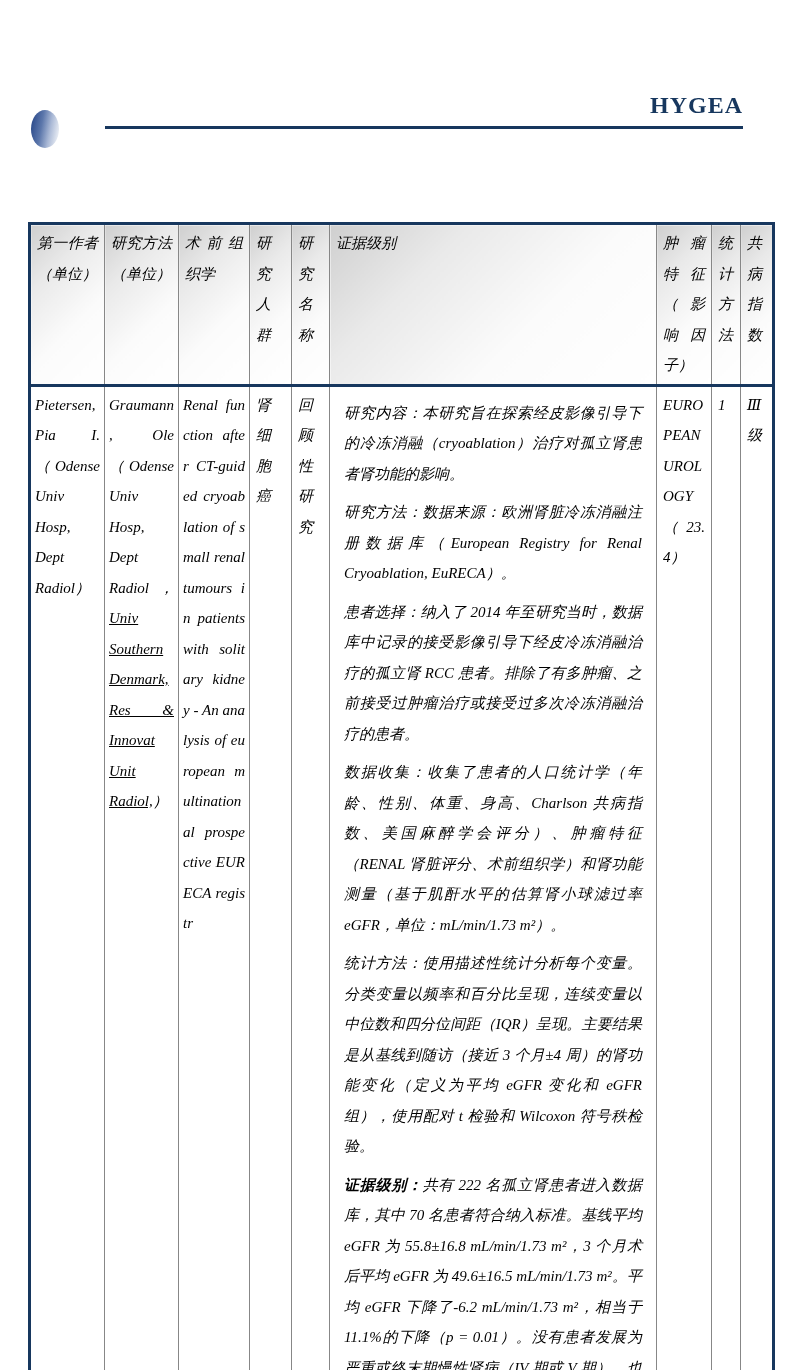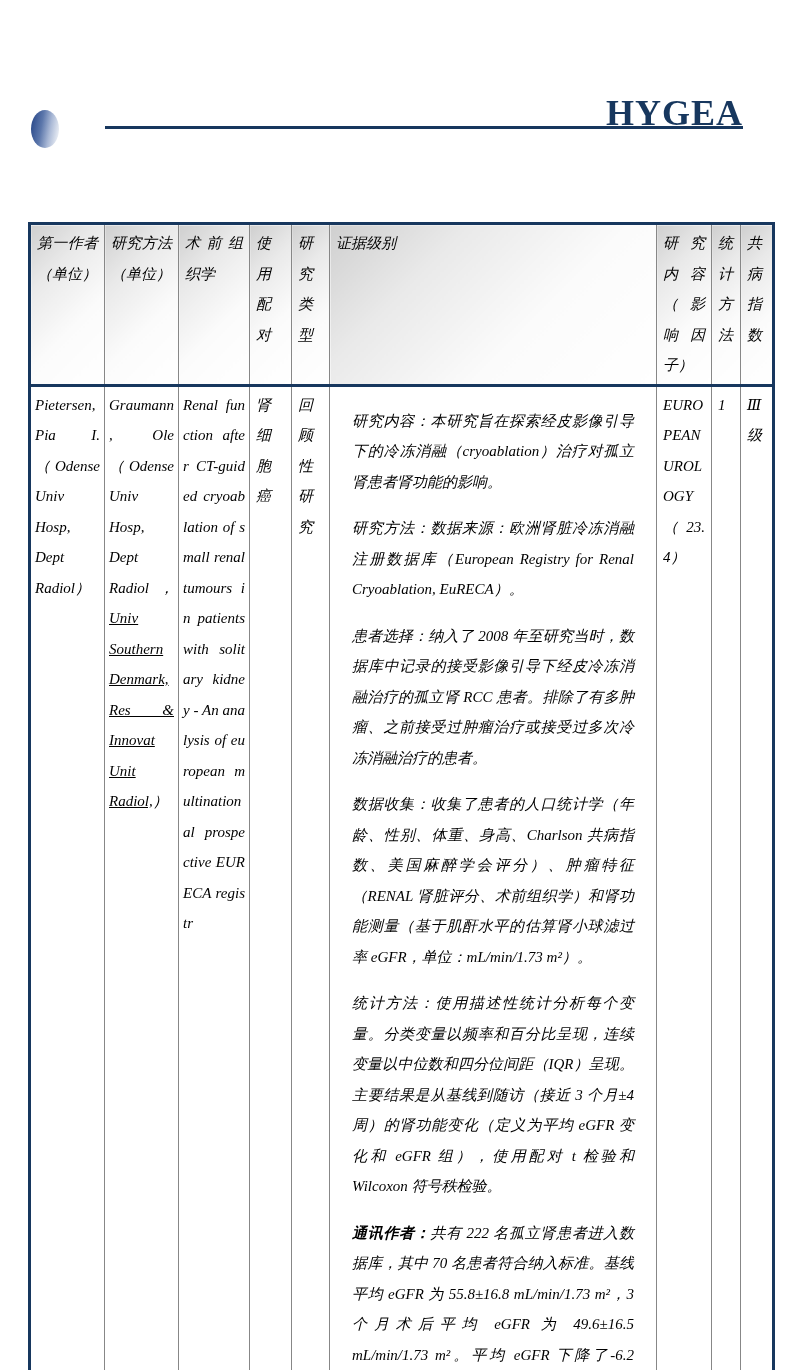--- a/index.html
+++ b/index.html
@@ -11,21 +11,21 @@
     color:#000;
   }
   
   .logo-sphere {
     position:absolute; left:31px; top:110px; width:28px; height:38px;
     border-radius:50%;
     background:linear-gradient(100deg,#2e4d8d 8%,#5c77ab 38%,#aab9d6 65%,#e9edf4 92%);
   }
   .brand {
     position:absolute; top:92px; right:57px;
-    font-size:36px; font-weight:bold; letter-spacing:1px;
+    font-size:24px; font-weight:bold; letter-spacing:1px;
     color:#17375E;
   }
   .header-rule {
     position:absolute; left:105px; top:126px; width:638px; height:3px;
     background:#17375E;
   }
   
   table.lit-table {
     position:absolute; left:28px; top:222px; width:744px;
     border-collapse:collapse; table-layout:fixed;
@@ -46,21 +46,21 @@
   thead tr { height:118px; }
   thead th {
     background:linear-gradient(135deg,#cfcfcf 0%,#e9e9e9 28%,#fbfbfb 62%,#ffffff 100%);
     border-bottom:3px solid #17375E;
   }
   tr.main-row { height:1013px; }
   tr.main-row td { border-bottom:3px solid #17375E; }
   .c-english { padding:3px 4px; }
   .c-breakall { word-break:break-all; }
   .u { text-decoration:underline; }
-  .para { text-align:justify; margin:16px; }
+  .para { text-align:justify; margin:8px; }
   .plabel { font-weight:bold; }
 </style>
 </head>
 <body>
 
 <div class="page">
 
   <div class="logo-sphere"></div>
   <div class="brand">HYGEA</div>
   <div class="header-rule"></div>
@@ -75,48 +75,48 @@
         <col style="width:327px">
       <col style="width:55px">
         <col style="width:29px">
         <col style="width:33px">
     </colgroup>
     <thead>
       <tr>
         <th>第一作者（单位）</th>
         <th>研究方法（单位）</th>
         <th>术前组织学</th>
-        <th>使用配对</th>
-        <th>研究类型</th>
+        <th>研究人群</th>
+        <th>研究名称</th>
         <th>证据级别</th>
-        <th>研究内容（影响因子）</th>
+        <th>肿瘤特征（影响因子）</th>
         <th>统计方法</th>
         <th>共病指数</th>
       </tr>
     </thead>
     <tbody>
       <tr class="main-row">
         <td class="c-english">Pietersen, Pia I. （Odense Univ Hosp, Dept Radiol）</td>
         <td class="c-english"><span>Graumann, Ole （Odense Univ Hosp, Dept Radiol，</span><span class="u">Univ Southern Denmark, Res &amp; Innovat Unit Radiol,</span><span>）</span></td>
         <td class="c-english c-breakall">Renal function after CT-guided cryoablation of small renal tumours in patients with solitary kidney - An analysis of european multinational prospective EURECA registr</td>
         <td>肾细胞癌</td>
         <td>回顾性研究</td>
         <td>
 
             <div class="para"><b class="plabel"></b><span>研究内容：本研究旨在探索经皮影像引导下的冷冻消融（cryoablation）治疗对孤立肾患者肾功能的影响。</span></div>
 
             <div class="para"><b class="plabel"></b><span>研究方法：数据来源：欧洲肾脏冷冻消融注册数据库（European Registry for Renal Cryoablation, EuRECA）。</span></div>
 
-            <div class="para"><b class="plabel"></b><span>患者选择：纳入了 2008 年至研究当时，数据库中记录的接受影像引导下经皮冷冻消融治疗的孤立肾 RCC 患者。排除了有多肿瘤、之前接受过肿瘤治疗或接受过多次冷冻消融治疗的患者。</span></div>
+            <div class="para"><b class="plabel"></b><span>患者选择：纳入了 2014 年至研究当时，数据库中记录的接受影像引导下经皮冷冻消融治疗的孤立肾 RCC 患者。排除了有多肿瘤、之前接受过肿瘤治疗或接受过多次冷冻消融治疗的患者。</span></div>
 
             <div class="para"><b class="plabel"></b><span>数据收集：收集了患者的人口统计学（年龄、性别、体重、身高、Charlson 共病指数、美国麻醉学会评分）、肿瘤特征（RENAL 肾脏评分、术前组织学）和肾功能测量（基于肌酐水平的估算肾小球滤过率 eGFR，单位：mL/min/1.73 m²）。</span></div>
 
             <div class="para"><b class="plabel"></b><span>统计方法：使用描述性统计分析每个变量。分类变量以频率和百分比呈现，连续变量以中位数和四分位间距（IQR）呈现。主要结果是从基线到随访（接近 3 个月±4 周）的肾功能变化（定义为平均 eGFR 变化和 eGFR 组），使用配对 t 检验和 Wilcoxon 符号秩检验。</span></div>
 
-            <div class="para"><b class="plabel">通讯作者：</b><span>共有 222 名孤立肾患者进入数据库，其中 70 名患者符合纳入标准。基线平均 eGFR 为 55.8±16.8 mL/min/1.73 m²，3 个月术后平均 eGFR 为 49.6±16.5 mL/min/1.73 m²。平均 eGFR 下降了-6.2 mL/min/1.73 m²，相当于 11.1%的下降（p = 0.01）。没有患者发展为严重或终末期慢性肾病（IV 期或 V 期），也没有患者需要术后透析。</span></div>
+            <div class="para"><b class="plabel">证据级别：</b><span>共有 222 名孤立肾患者进入数据库，其中 70 名患者符合纳入标准。基线平均 eGFR 为 55.8±16.8 mL/min/1.73 m²，3 个月术后平均 eGFR 为 49.6±16.5 mL/min/1.73 m²。平均 eGFR 下降了-6.2 mL/min/1.73 m²，相当于 11.1%的下降（p = 0.01）。没有患者发展为严重或终末期慢性肾病（IV 期或 V 期），也没有患者需要术后透析。</span></div>
 
             <div class="para"><b class="plabel">研究结果：</b><span>影像引导下的肾脏冷冻消融对于孤立肾 RCC 患者的肾功能保护似乎是安全有效的。尽管 eGFR 有统计学上显著的下降，但所有患者在冷冻消融后肾功能都得到了保留，没有透析需求或慢性肾病阶段的严重进展。研究结果表明，对于孤立肾和小型 RCC 患者，冷冻消融治疗应该被视为一个机会。</span></div>
           </td>
         <td class="c-breakall">EUROPEAN UROLOGY（23.4）</td>
         <td>1</td>
         <td>Ⅲ级</td>
       </tr>
 
     </tbody>
   </table>

